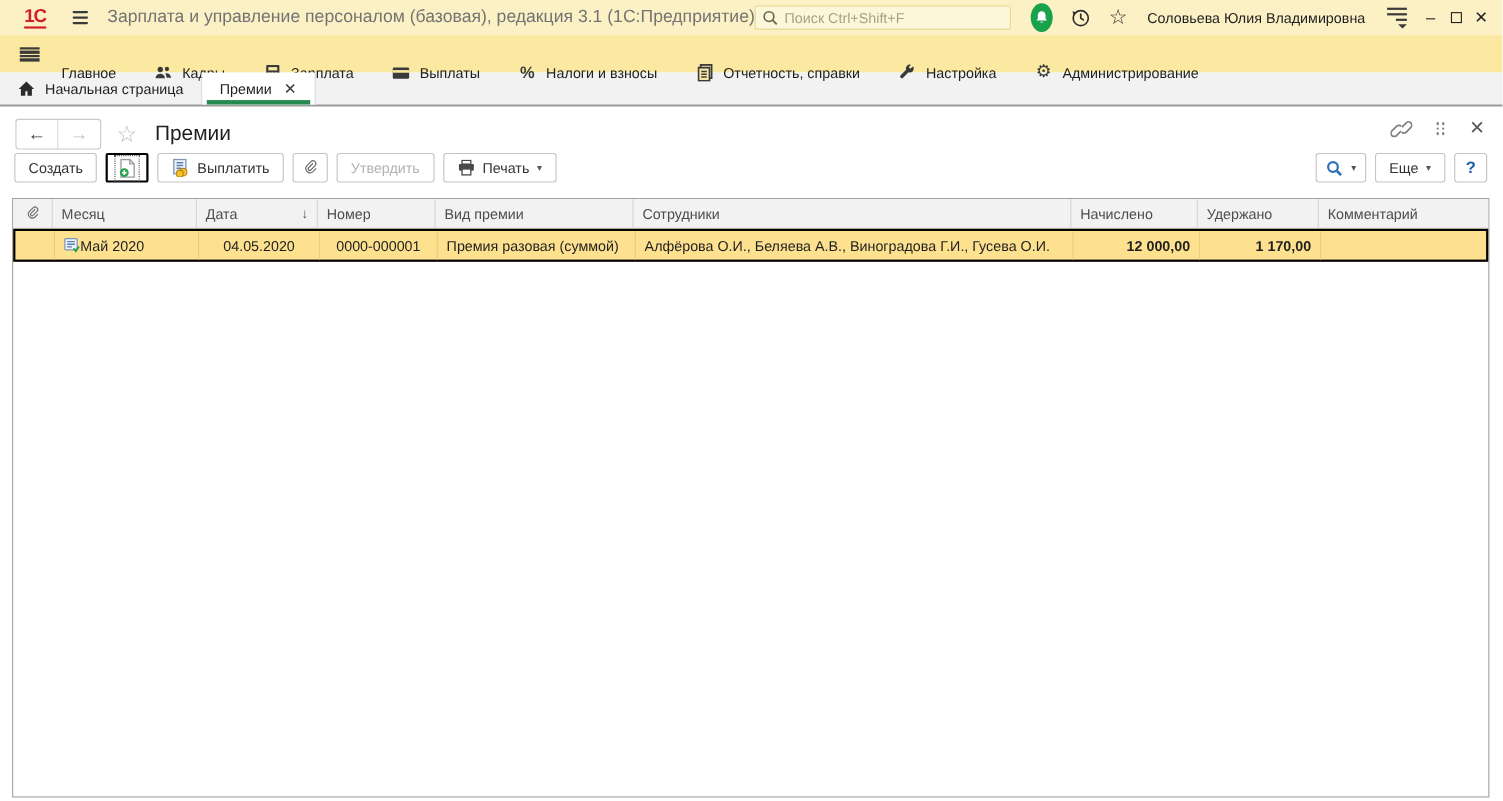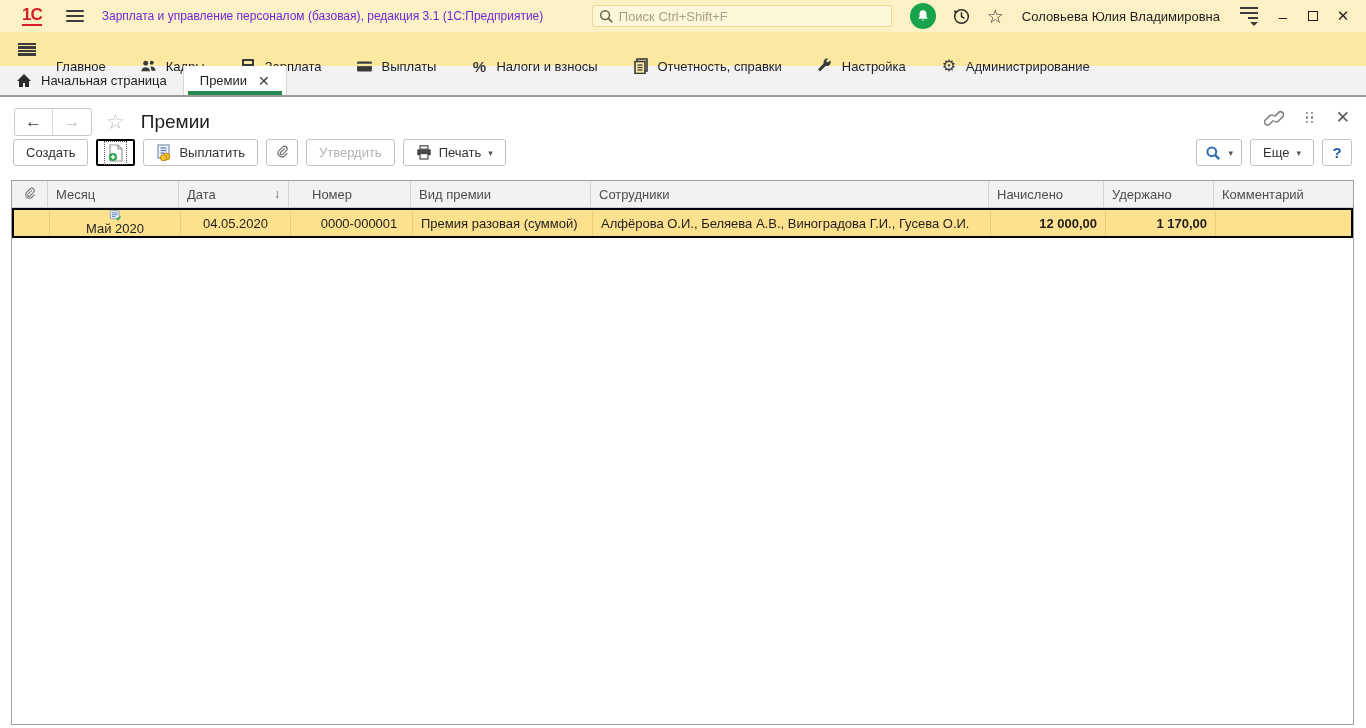--- a/index.html
+++ b/index.html
@@ -4,21 +4,21 @@
 <style>
   * { margin:0; padding:0; box-sizing:border-box; }
   html,body { width:1366px; height:728px; overflow:hidden; }
   body { font-family:"Liberation Sans","DejaVu Sans",sans-serif; font-size:13px; color:#3a3a3a; background:#fff; }
 
   
   .titlebar { height:32px; background:#fcf1c5; display:flex; align-items:center; padding:0 8px; }
   .logo-1c { color:#d31e25; font-weight:bold; font-size:17px; margin:0 10px 0 14px; letter-spacing:-1px; border-bottom:2px solid #d31e25; line-height:1.1; }
   .hamburger { width:18px; height:12px; display:flex; flex-direction:column; justify-content:space-between; margin:0 18px 0 14px; cursor:pointer; }
   .hamburger i { display:block; height:2px; background:#3a3a3a; border-radius:1px; }
-  .app-title { font-size:12px; color:#6d28d9; white-space:nowrap; }
+  .app-title { font-size:16px; color:#737373; white-space:nowrap; }
   .tb-spacer { flex:1; }
   .tb-search { display:flex; align-items:center; width:300px; height:22px; background:#fdf7d9; border:1px solid #e6d792; border-radius:2px; padding:0 6px; margin-right:10px; }
   .tb-search input { border:none; outline:none; background:transparent; font-size:13px; color:#3a3a3a; width:100%; font-family:inherit; }
   .tb-search input::placeholder { color:#a9a089; }
   .bell-wrap { width:26px; height:26px; border-radius:50%; background:#17a24b; display:flex; align-items:center; justify-content:center; margin:0 8px; cursor:pointer; }
   .tb-ico { margin:0 8px; display:flex; align-items:center; cursor:pointer; }
   .username { margin:0 10px; color:#1f1f1f; white-space:nowrap; }
   .win-menu { width:18px; display:flex; flex-direction:column; align-items:flex-end; gap:3px; margin:0 10px; cursor:pointer; }
   .win-menu i { height:2px; background:#3a3a3a; display:block; }
   .win-menu i:nth-child(1){width:18px} .win-menu i:nth-child(2){width:18px} .win-menu i:nth-child(3){width:10px}
@@ -75,28 +75,28 @@
   .search-x { width:26px; border:1px solid #c3c3c3; border-radius:0 3px 3px 0; background:#fff; display:flex; align-items:center; justify-content:center; color:#777; cursor:pointer; font-size:12px; }
   .qbtn { margin-right:8px; }
   .help { width:30px; padding:0; font-size:15px; color:#1f5faa; font-weight:bold; margin-right:14px; }
 
   
   .grid { position:absolute; left:11px; top:83px; width:1343px; bottom:33px; border:1px solid #a0a0a0; background:#fff; }
   .hrow { display:flex; height:27px; background:#f2f2f2; border-bottom:1px solid #cfcfcf; color:#4d4d4d; }
   .hcell { display:flex; align-items:center; padding:0 8px; border-right:1px solid #d4d4d4; overflow:hidden; white-space:nowrap; }
   .hcell:last-child { border-right:none; }
   .c-clip{width:36px; justify-content:center; padding:0;}
-  .c-month{width:131px;} .c-date{width:110px; justify-content:space-between;} .c-num{width:107px;margin-left:15px;}
+  .c-month{width:131px;} .c-date{width:110px; justify-content:space-between;} .c-num{width:107px;}
   .c-type{width:180px;} .c-emp{width:398px;} .c-accr{width:115px;} .c-with{width:110px;} .c-comm{flex:1;}
   .drow { display:flex; height:30px; background:#fde18f; border:2px solid #000; align-items:stretch; color:#1f1f1f; }
   .dcell { display:flex; align-items:center; padding:0 8px; border-right:1px solid #e8cd7d; overflow:hidden; white-space:nowrap; }
   .dcell:last-child { border-right:none; }
   .dcell.num { justify-content:flex-end;font-weight:bold; }
   .dcell.c-clip { padding:0; }
-  .dcell.c-month { gap:0;flex-direction:column; }
+  .dcell.c-month { gap:0; }
   .sort-arrow { color:#555; font-size:12px; }
 </style>
 </head>
 <body>
 
 <div class="titlebar">
   <span class="logo-1c">1С</span>
   <span class="hamburger">
       <i></i>
       <i></i>

